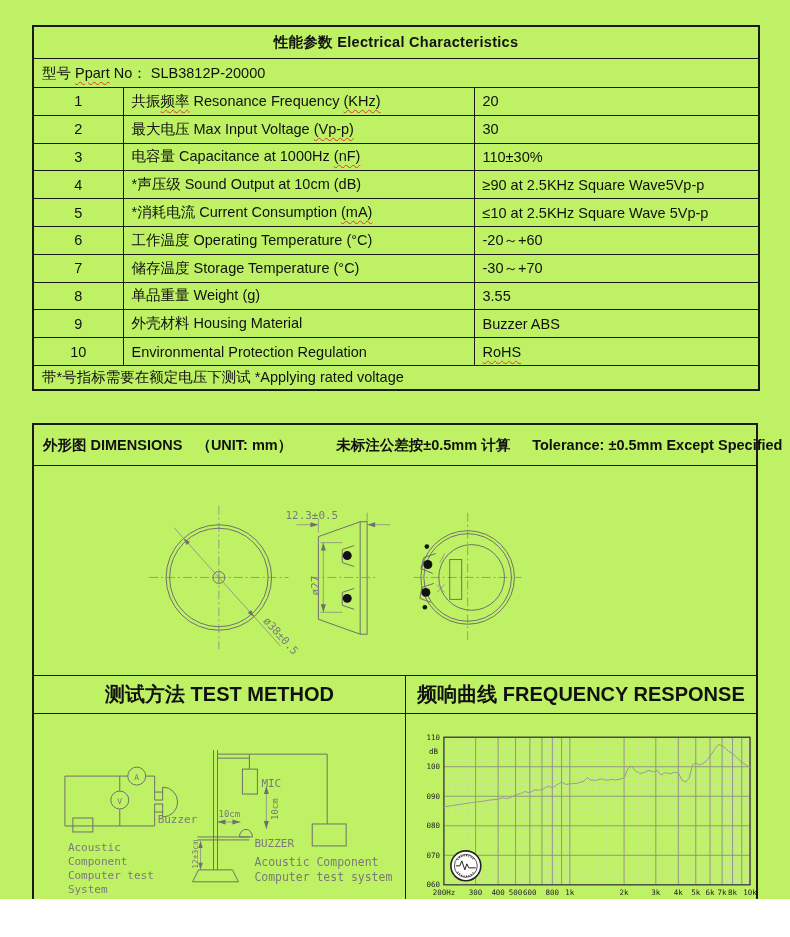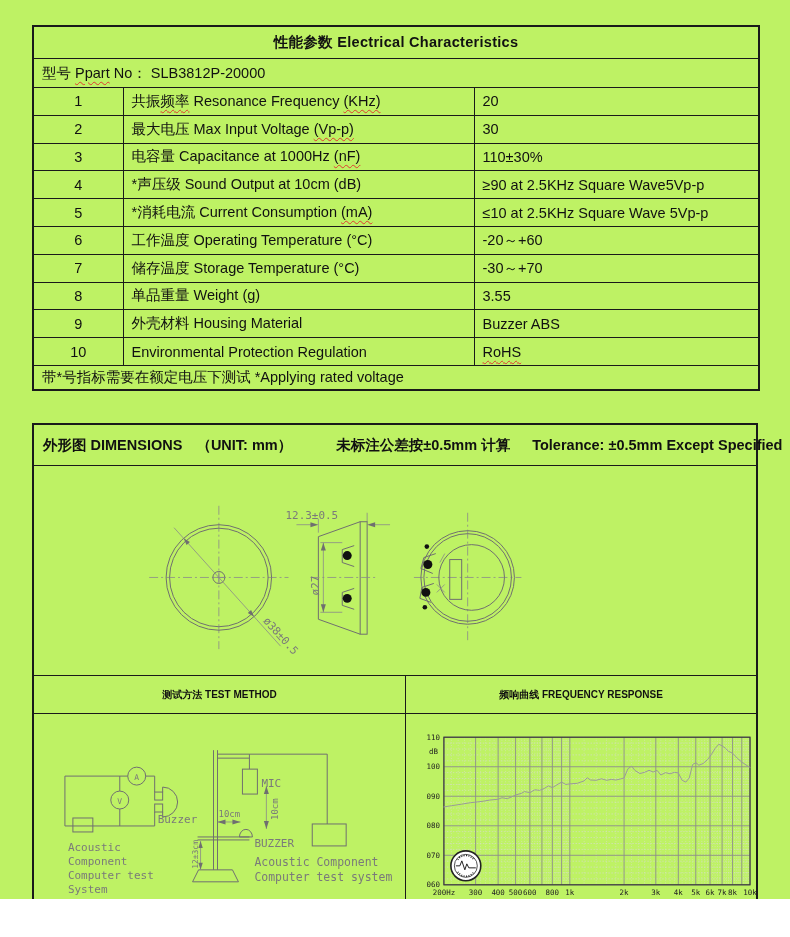--- a/index.html
+++ b/index.html
@@ -18,21 +18,21 @@
   .sq{text-decoration:underline;text-decoration-style:wavy;text-decoration-color:#e03a2f;
       text-decoration-thickness:1px;text-underline-offset:3px;}
   
   .dimbox{position:absolute;left:32px;top:423px;width:726px;height:492px;box-sizing:border-box;
           border:2px solid #1a1a1a;}
   .dimhead{height:40px;border-bottom:1.4px solid #1a1a1a;display:flex;align-items:center;
            padding:0 9px;font-size:14.5px;font-weight:700;white-space:nowrap;}
   .dimhead .g1{margin-right:14px;} .dimhead .g2{margin-right:36px;} .dimhead .g3{margin-right:22px;margin-left:8px;}
   .drawarea{height:209px;border-bottom:1.4px solid #1a1a1a;}
   .mheadrow{display:flex;height:37px;border-bottom:1.4px solid #1a1a1a;}
-  .mheadrow .cell{display:flex;align-items:center;justify-content:center;font-size:10px;font-weight:700;box-sizing:border-box;}
+  .mheadrow .cell{display:flex;align-items:center;justify-content:center;font-size:20px;font-weight:700;box-sizing:border-box;}
   .mheadrow .cl{width:372px;border-right:1.4px solid #1a1a1a;}
   .mheadrow .cr{flex:1;}
   .contentrow{display:flex;height:200px;}
   .contentrow .cl{width:372px;border-right:1.4px solid #1a1a1a;box-sizing:border-box;}
   .contentrow .cr{flex:1;position:relative;}
   svg{display:block;}
   .cad{stroke:#6f6f6f;stroke-width:1;fill:none;}
   .cadthin{stroke:#8a8a8a;stroke-width:.8;fill:none;}
   .cdash{stroke:#8a8a8a;stroke-width:.8;fill:none;stroke-dasharray:9 3 2 3;}
   .cadtxt{font-family:"DejaVu Sans Mono",monospace;fill:#7a7a7a;}

